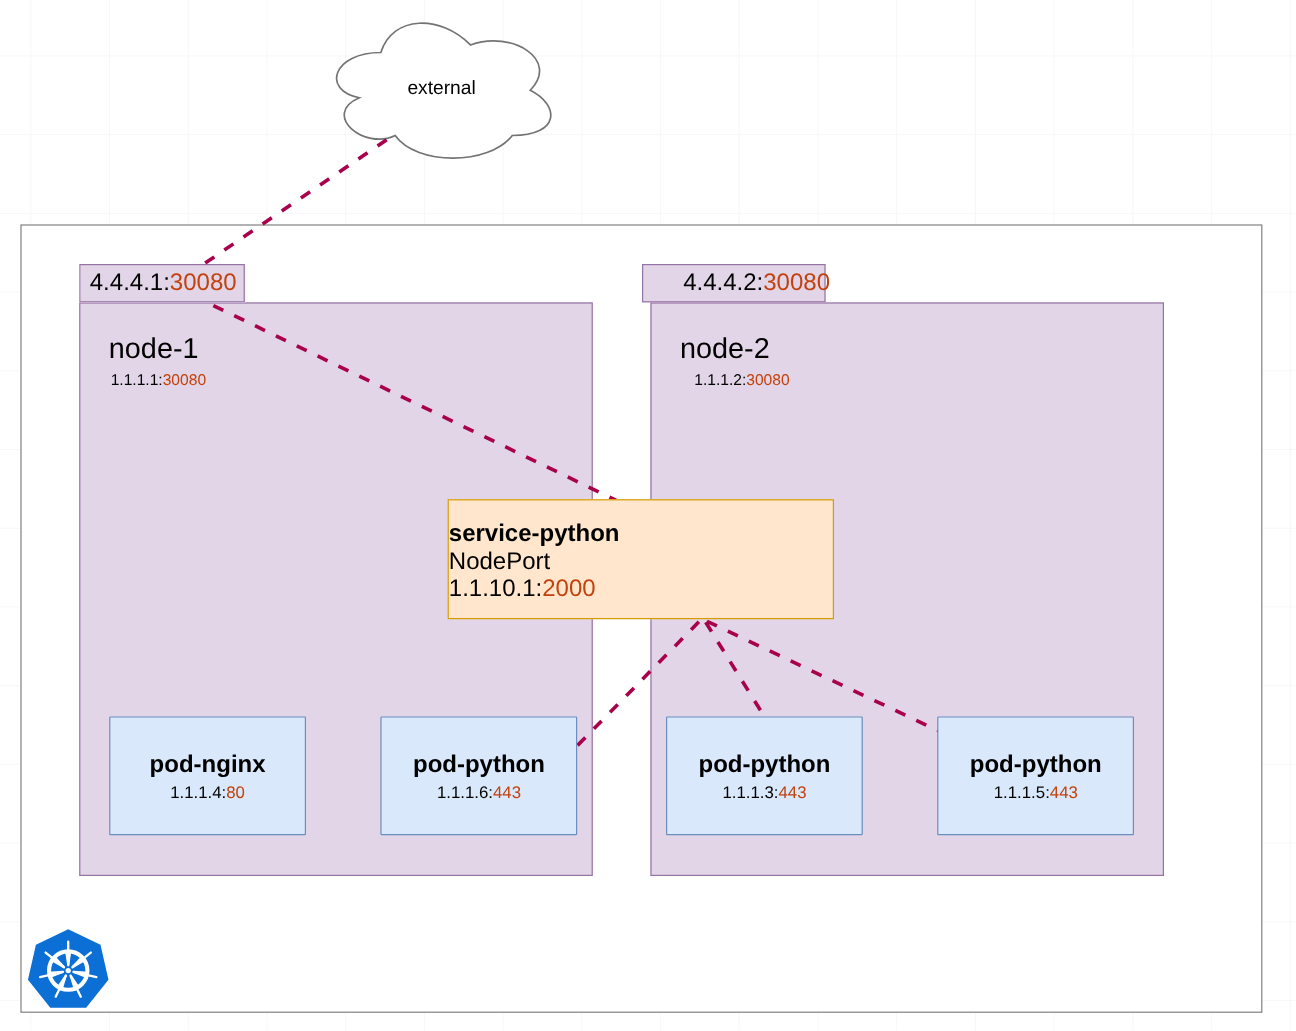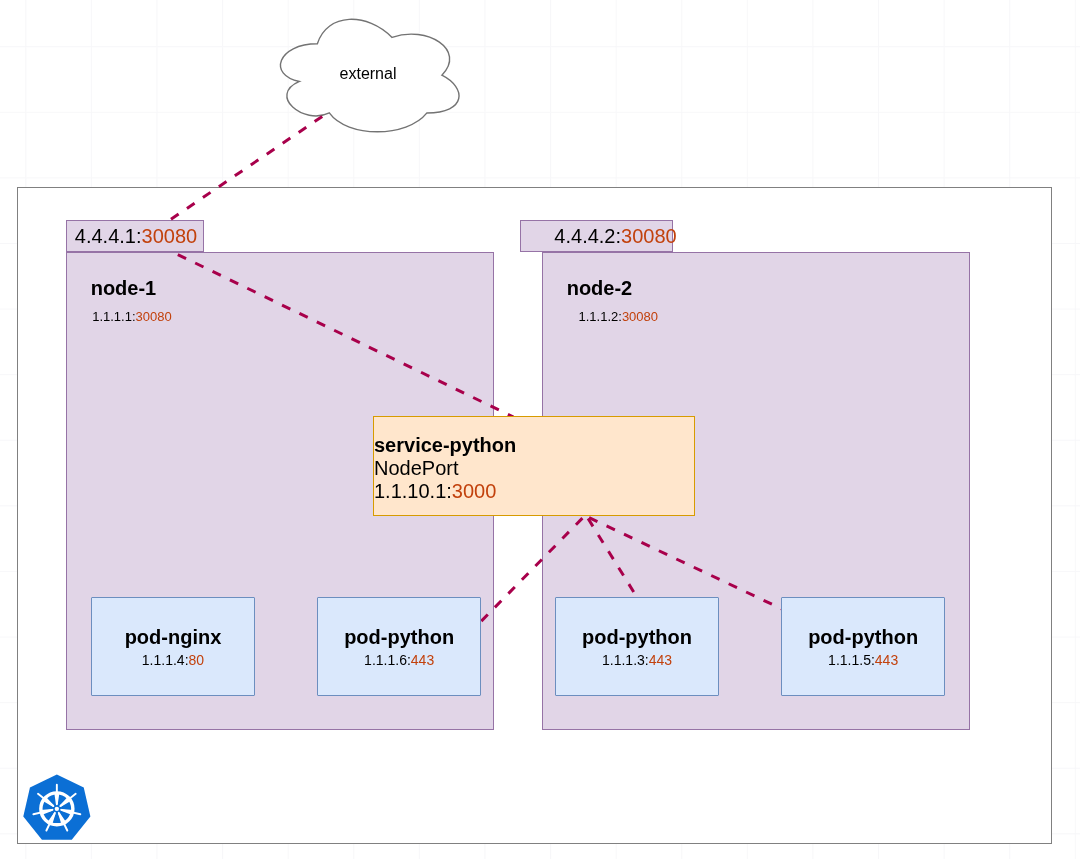--- a/index.html
+++ b/index.html
@@ -37,21 +37,21 @@
     position:absolute; box-sizing:border-box;
     background:#e1d5e7; border:1.6px solid #9673a6;
   }
   .node-tab {
     position:absolute; box-sizing:border-box;
     background:#e1d5e7; border:1.6px solid #9673a6;
     display:flex; align-items:center; justify-content:center;
     padding-left:2.5px; font-size:20px; color:#000;
   }
   .node-name {
-    position:absolute; font-weight:bold; font-size:20px; color:#000;
+    position:absolute; font-weight:normal; font-size:24px; color:#000;
     white-space:nowrap;
   }
   .node-addr {
     position:absolute; font-size:13px; color:#000; white-space:nowrap;
   }
 
   
   #service {
     position:absolute; left:373px; top:416px; width:322px; height:100px;
     box-sizing:border-box; background:#ffe6cc; border:1.6px solid #d79b00;
@@ -97,21 +97,21 @@
   <span>4.4.4.1</span>
     <span>:</span>
     <span class="port">30080</span>
 </div>
 <div class="node-name" style="left:90.7px; top:276.5px;">node-1</div>
 <div class="node-addr" style="left:92.2px; top:308.5px;">
   <span>1.1.1.1</span><span>:</span><span class="port">30080</span>
 </div>
 
 <div class="node-box" style="left:542px; top:252px; width:428px; height:478px;"></div>
-<div class="node-tab" style="left:520px; top:220px; width:153px; height:32px;padding-left:38px;">
+<div class="node-tab" style="left:535px; top:220px; width:153px; height:32px;padding-left:38px;">
   <span>4.4.4.2</span>
     <span>:</span>
     <span class="port">30080</span>
 </div>
 <div class="node-name" style="left:566.7px; top:276.5px;">node-2</div>
 <div class="node-addr" style="left:578.5px; top:308.5px;">
   <span>1.1.1.2</span><span>:</span><span class="port">30080</span>
 </div>
 
 <svg id="edges-svg" width="1080" height="859">
@@ -121,21 +121,21 @@
     <path stroke-dashoffset="-3" d="M 584.5 516 L 480 622.5"></path>
     <path stroke-dashoffset="-3" d="M 586.5 516 L 637.8 598.5"></path>
     <path stroke-dashoffset="-4" d="M 585.5 516 L 782 609"></path>
   </g>
 </svg>
 
 <div id="service">
   <div class="svc-name">service-python</div>
   <div class="svc-type">NodePort</div>
   <div class="svc-addr">
-    <span>1.1.10.1</span><span>:</span><span class="port">3000</span>
+    <span>1.1.10.1</span><span>:</span><span class="port">2000</span>
   </div>
 </div>
 
 <div class="pod" style="left:90.7px; top:597px; width:164.6px; height:99px;">
   <div class="pod-name">pod-nginx</div>
   <div class="pod-addr">
     <span>1.1.1.4</span><span>:</span><span class="port">80</span>
   </div>
 </div>
 <div class="pod" style="left:317px; top:597px; width:164.3px; height:99px;">

